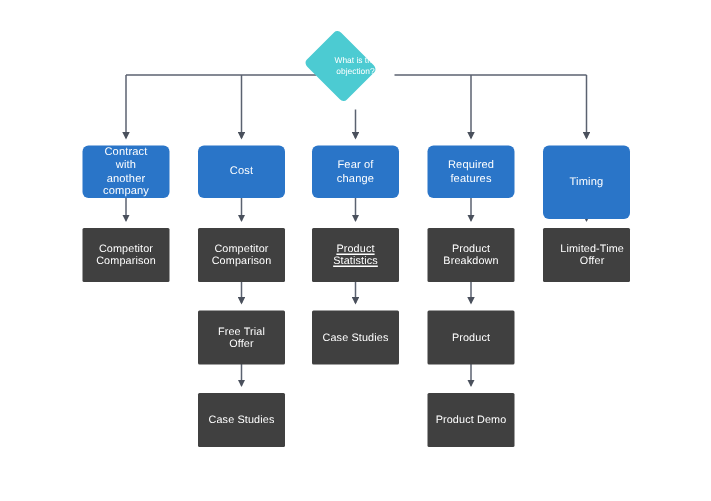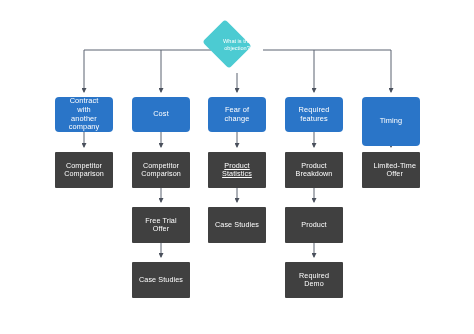--- a/index.html
+++ b/index.html
@@ -166,16 +166,16 @@
     <span class="node-label">Case Studies</span>
   </div>
   <div class="node node-dark" style="left:285px; top:207px; width:58px; height:35px;">
     <span class="node-label">Product</span>
   </div>
 
   <div class="node node-dark" style="left:132px; top:262px; width:58px; height:35px;">
     <span class="node-label">Case Studies</span>
   </div>
   <div class="node node-dark" style="left:285px; top:262px; width:58px; height:35px;">
-    <span class="node-label">Required Demo</span>
+    <span class="node-label">Product Demo</span>
   </div>
 
 </div>
 
 </body></html>

